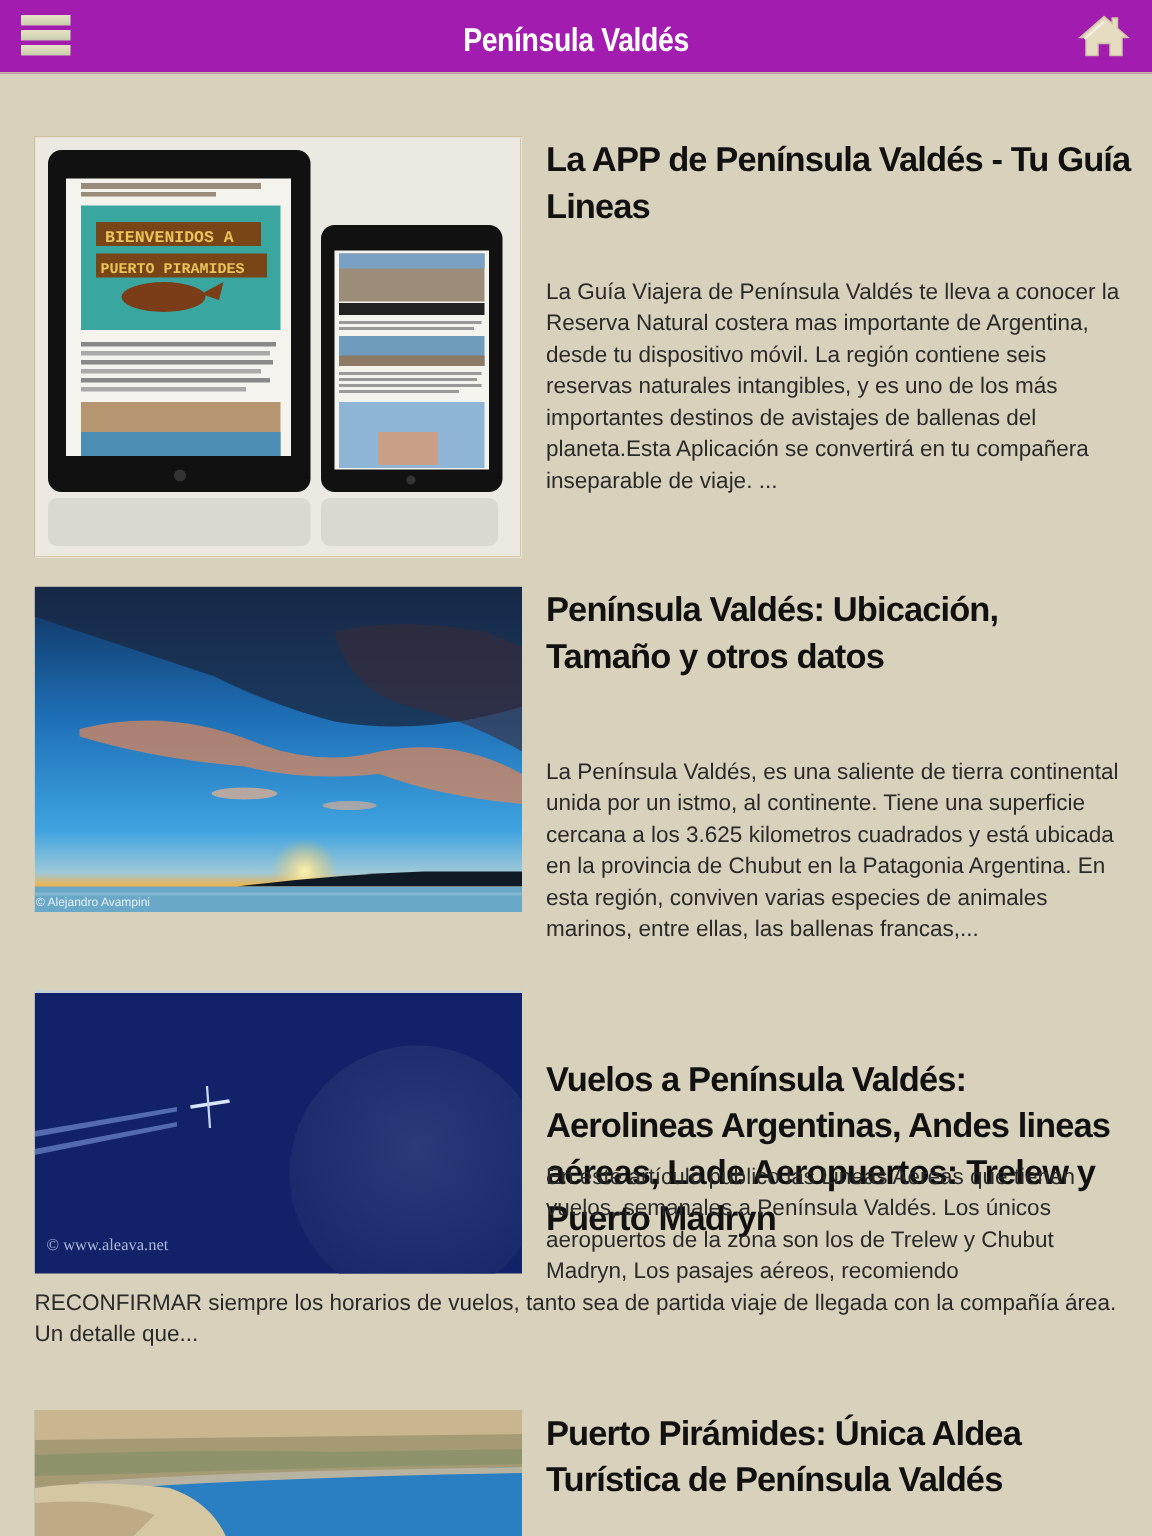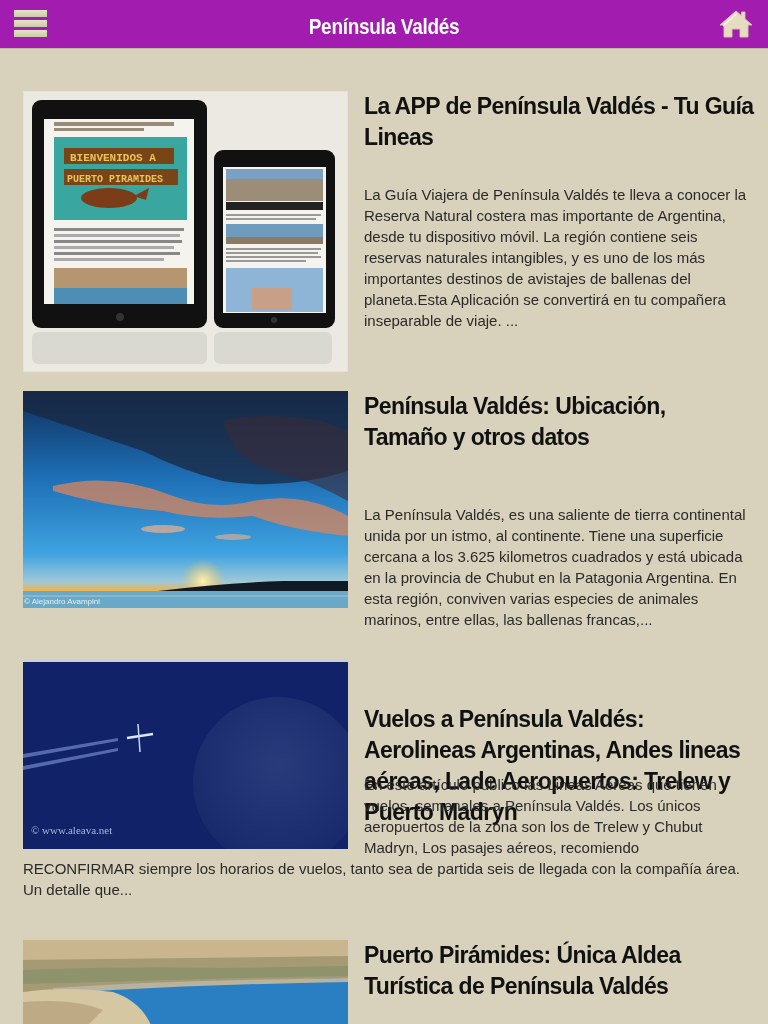--- a/index.html
+++ b/index.html
@@ -183,21 +183,21 @@
       <rect x="0" y="120" width="325" height="69" fill="#122268" opacity="0.0"></rect>
       <path d="M0 92 L95 76 L95 79 L0 96 Z" fill="#8aa6e8" opacity="0.55"></path>
       <path d="M0 104 L95 86 L95 89 L0 108 Z" fill="#8aa6e8" opacity="0.55"></path>
       <path d="M104 76 L130 72" stroke="#d9e6ff" stroke-width="2.5"></path>
       <path d="M115 62 L117 90" stroke="#c9d6f2" stroke-width="1.5"></path>
     </svg>
     <div class="credit serif" style="left:8px; top:162px;">© www.aleava.net</div>
   </div>
   <div class="a-title" style="top:4px;margin-top:40px;">Vuelos a Península Valdés: Aerolineas Argentinas, Andes lineas aéreas, Lade Aeropuertos: Trelew y Puerto Madryn</div>
   <div class="a-body" style="top:114px;">En este artículo publico las Lineas Aéreas que tienen vuelos, semanales a Península Valdés. Los únicos aeropuertos de la zona son los de Trelew y Chubut Madryn, Los pasajes aéreos, recomiendo</div>
-  <div class="a-body-wide" style="top:198px;">RECONFIRMAR siempre los horarios de vuelos, tanto sea de partida seis de llegada con la compañía área. Un detalle que...</div>
+  <div class="a-body-wide" style="top:198px;">RECONFIRMAR siempre los horarios de vuelos, tanto sea de partida viaje de llegada con la compañía área. Un detalle que...</div>
 </div>
 
 <div class="article" style="top:940px; height:84px;">
   <div class="thumb" style="height:90px; border:none;">
     <svg width="325" height="90" viewBox="0 0 325 90">
       <rect width="325" height="90" fill="#2a7fc2"></rect>
       <path d="M0 0 L325 0 L325 38 Q250 40 180 42 Q90 44 30 50 L0 52 Z" fill="#a59a74"></path>
       <path d="M0 0 L325 0 L325 16 L0 20 Z" fill="#c9b58e"></path>
       <path d="M0 30 Q100 26 200 28 L325 26 L325 36 Q200 38 80 42 L0 44 Z" fill="#7e8f66" opacity="0.6"></path>
       <path d="M30 48 Q120 42 220 40 L325 38 L325 42 Q200 44 90 50 L30 54 Z" fill="#b7b3a0"></path>

